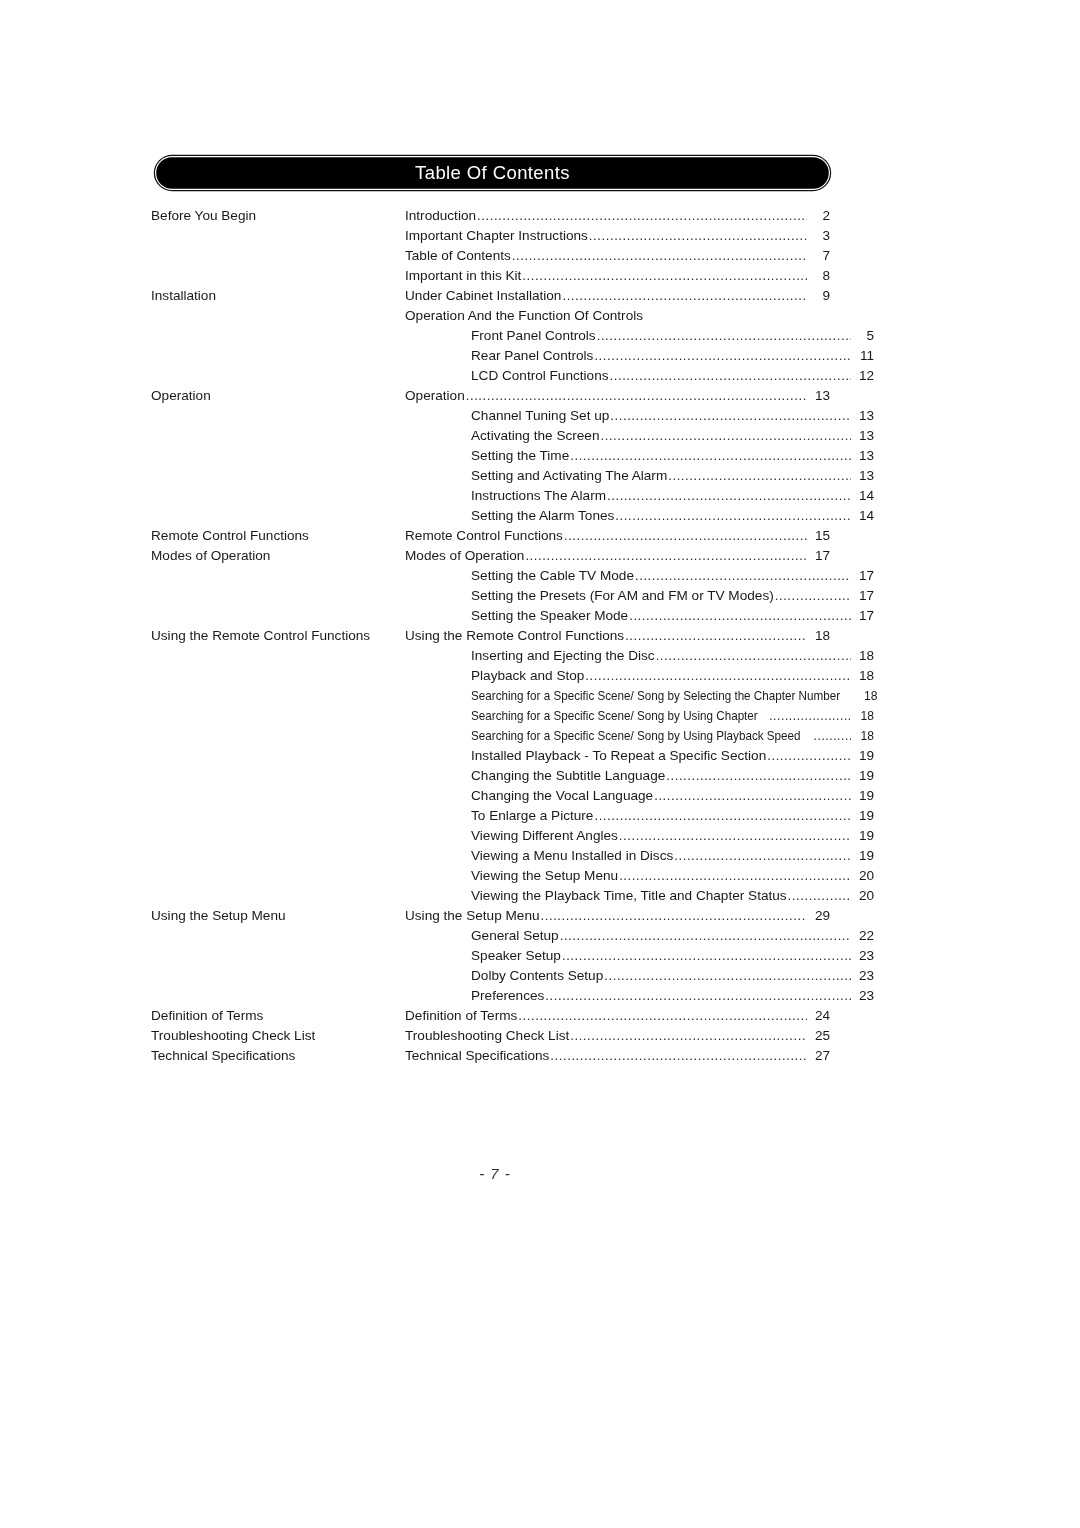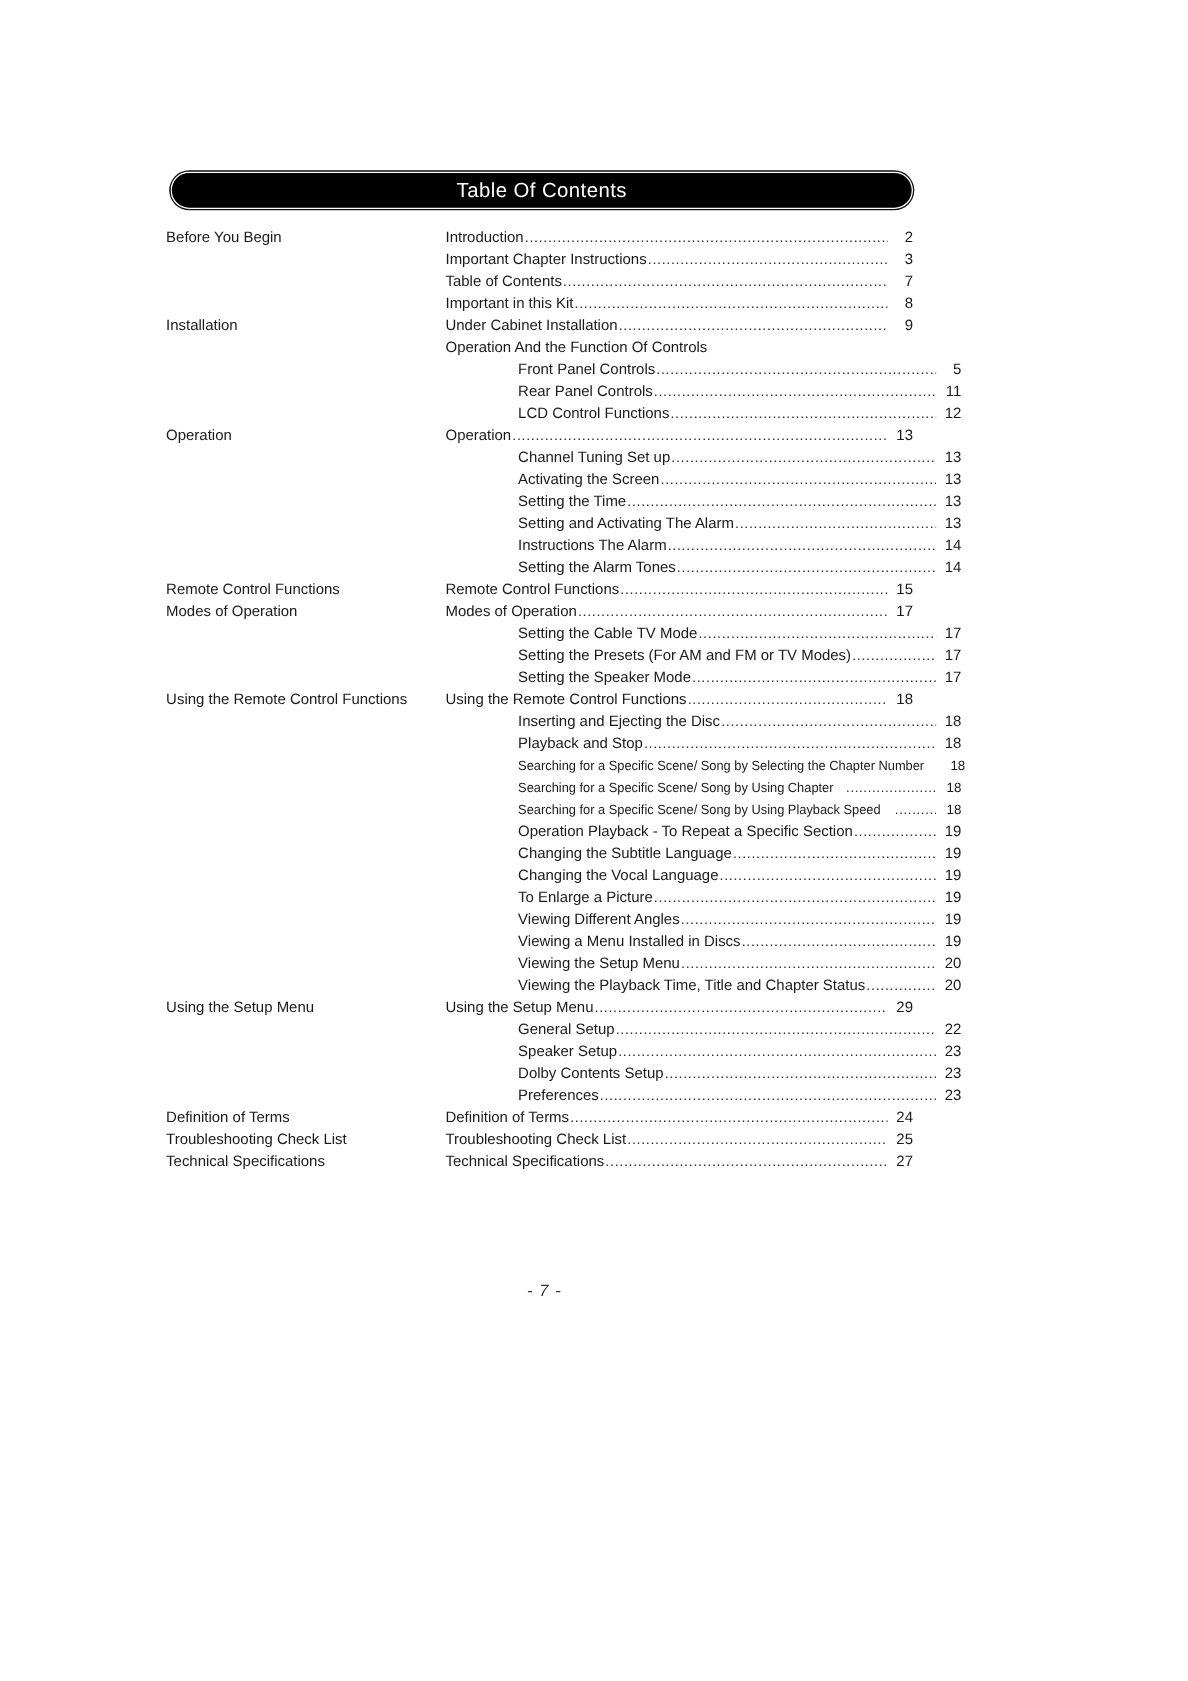--- a/index.html
+++ b/index.html
@@ -332,21 +332,21 @@
       </div>
       <div class="toc-row">
         <div class="entry lvl2 condensed">
           <span class="e-title">Searching for a Specific Scene/  Song by Using Playback Speed</span>
           <span class="e-dots">........................................................................................................................................................................................................</span>
           <span class="e-page">18</span>
         </div>
       </div>
       <div class="toc-row">
         <div class="entry lvl2">
-          <span class="e-title">Operation Playback - To Repeat a Specific Section </span>
+          <span class="e-title">Installed Playback - To Repeat a Specific Section </span>
           <span class="e-dots">........................................................................................................................................................................................................</span>
           <span class="e-page">19</span>
         </div>
       </div>
       <div class="toc-row">
         <div class="entry lvl2">
           <span class="e-title">Changing the Subtitle Language</span>
           <span class="e-dots">........................................................................................................................................................................................................</span>
           <span class="e-page">19</span>
         </div>

